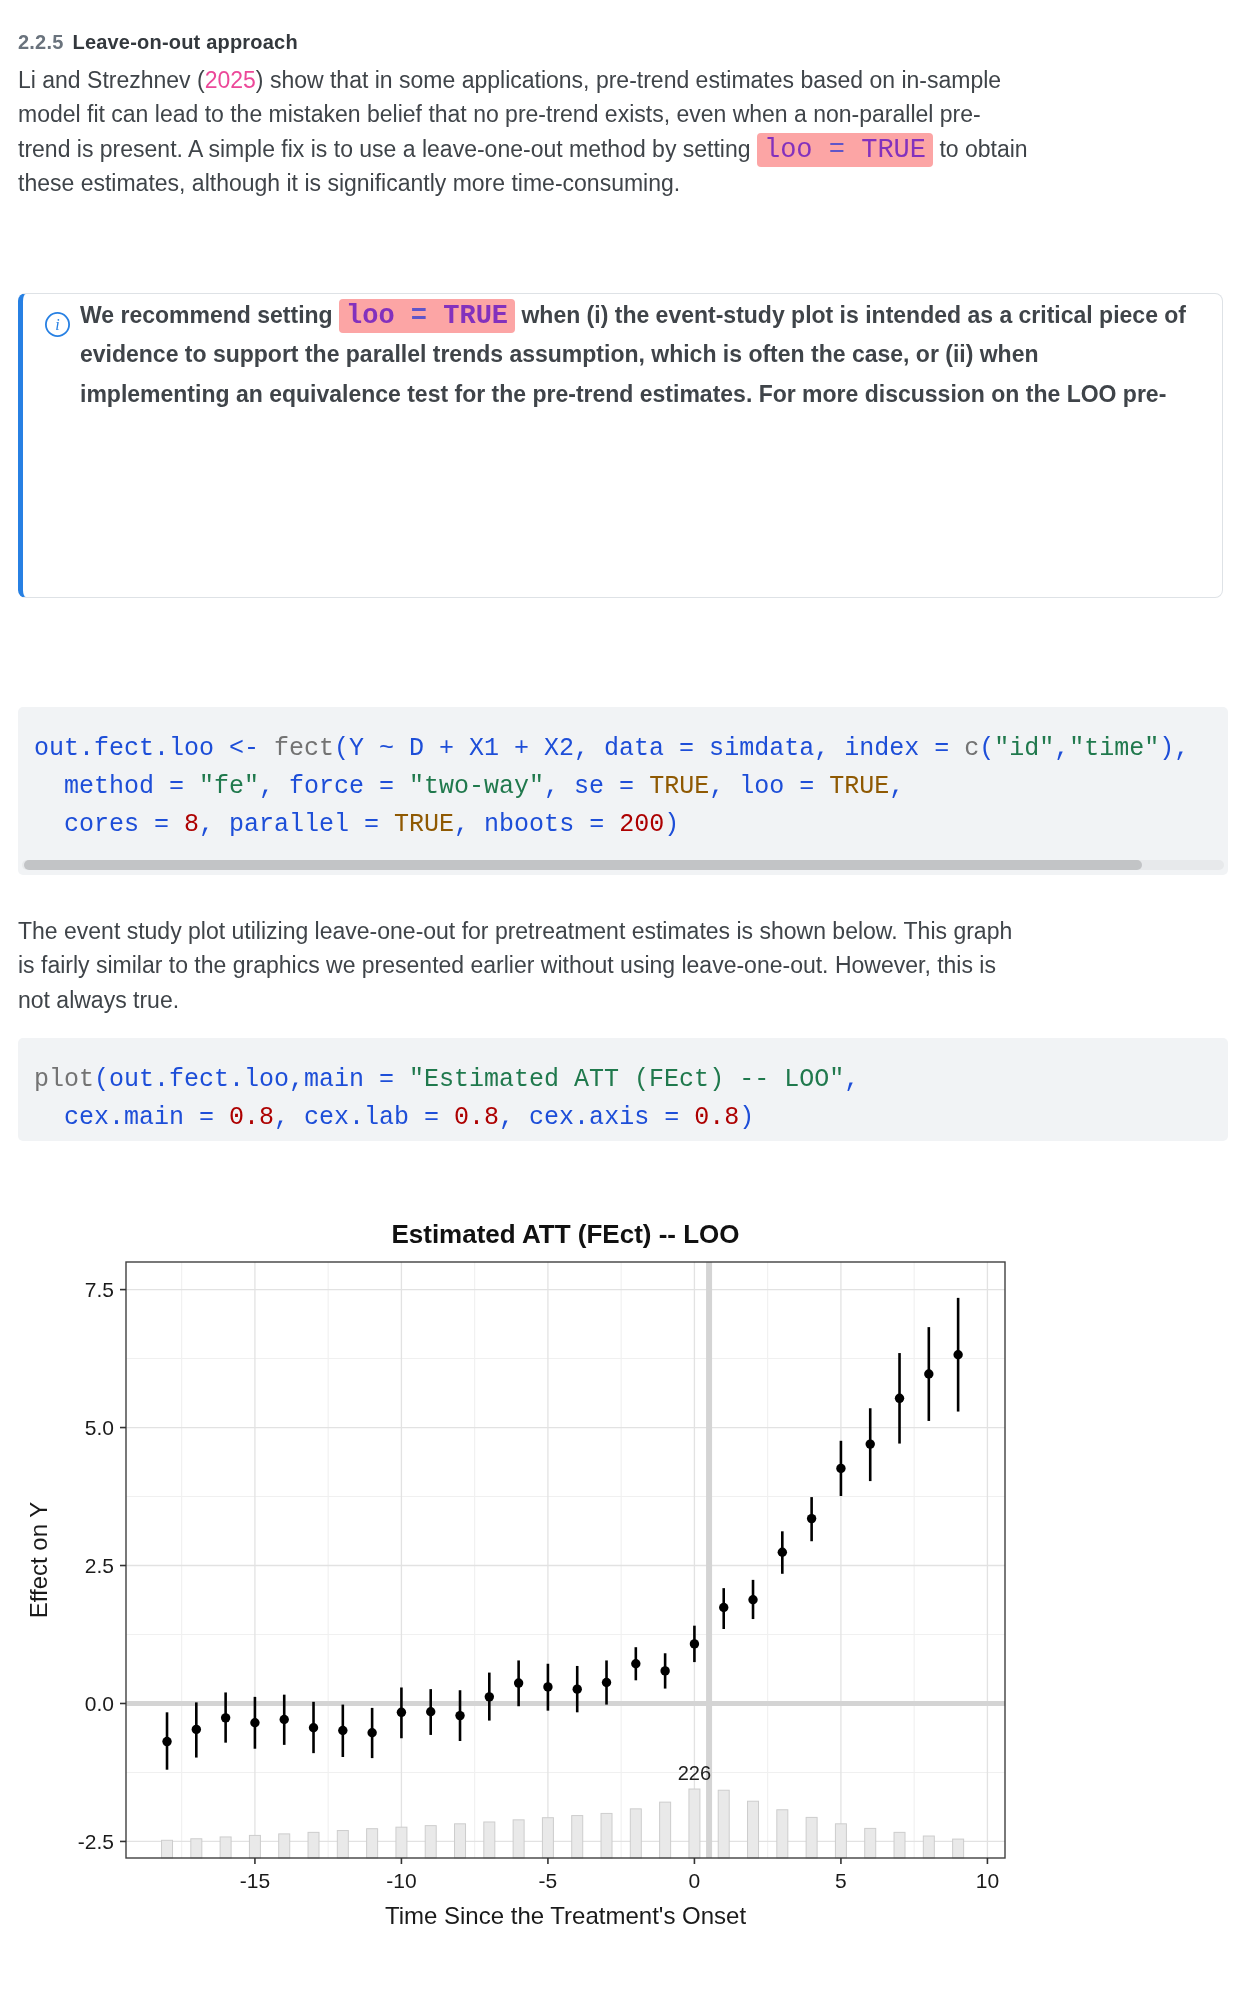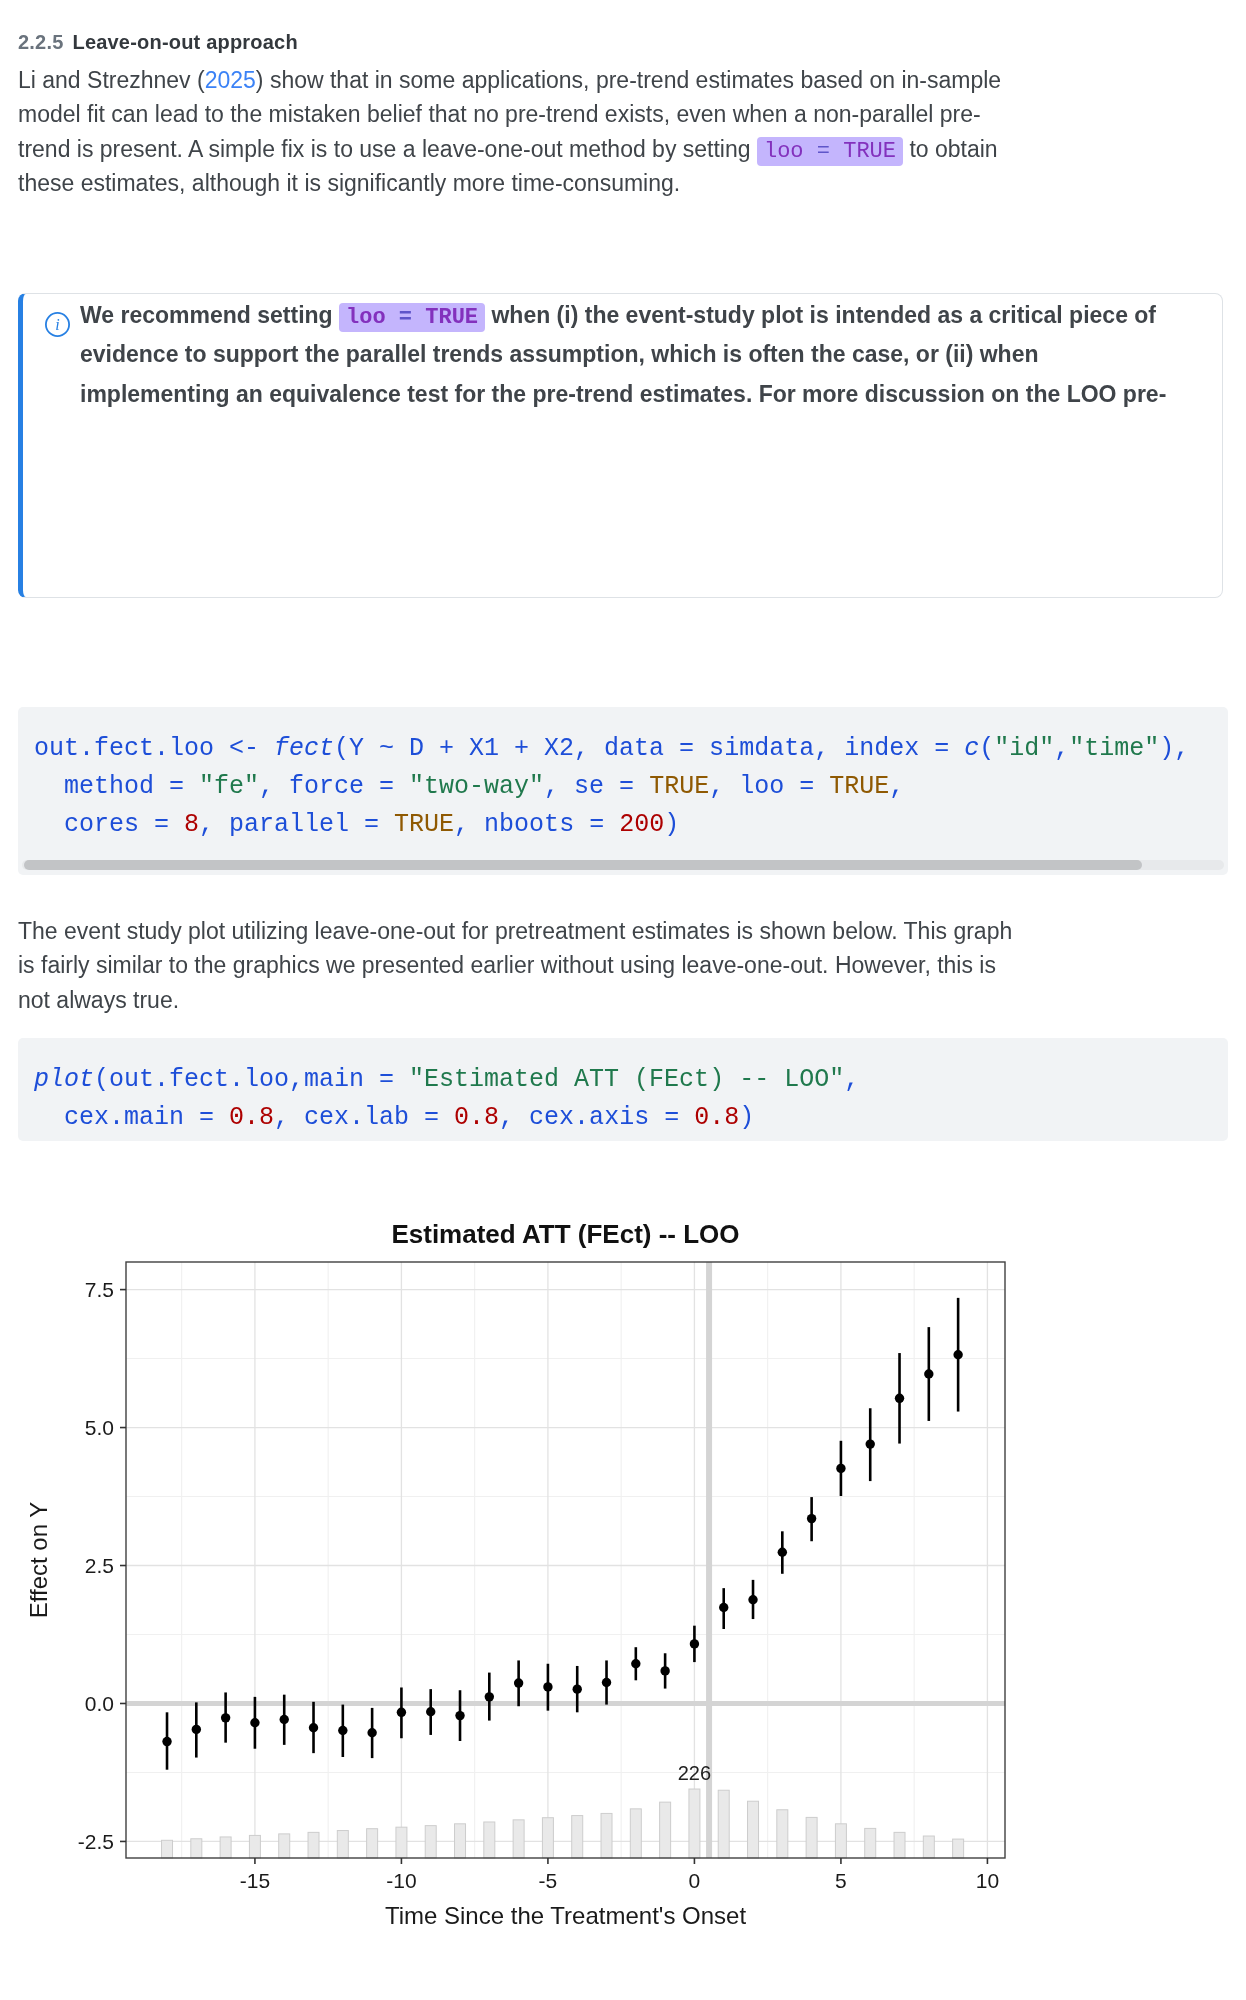--- a/index.html
+++ b/index.html
@@ -7,43 +7,43 @@
     position:relative;width:1246px;height:2000px;background:#ffffff;
     font-family:"Liberation Sans","DejaVu Sans",sans-serif;color:#404045;overflow:hidden;
   }
   
   .h2{position:absolute;left:18px;top:14px;font-size:20px;font-weight:bold;letter-spacing:.2px;}
   .h2 .num{color:#6a737d;margin-right:9px;}
   .h2 .ttl{color:#33383d;}
   
   .para{position:absolute;left:18px;font-size:23px;color:#3f4449;}
   .para .line{height:34.4px;line-height:34.4px;white-space:pre;}
-  a.link{color:#3b82f6;text-decoration:none;cursor:pointer;}
+  a.link{color:#ec4899;text-decoration:none;cursor:pointer;}
   a.link.u{text-decoration:underline;text-underline-offset:4px;}
   
-  .ic{font-family:"Liberation Mono","DejaVu Sans Mono",monospace;font-size:22px;
-      background:#c4b5fd;border-radius:4px;padding:2px 7px;white-space:pre;}
+  .ic{font-family:"Liberation Mono","DejaVu Sans Mono",monospace;font-size:27px;
+      background:#fca5a5;border-radius:4px;padding:2px 7px;white-space:pre;}
   .ic .v{color:#8331bd;}
   .ic .o{color:#5f55c9;}
   
   .callout{
     position:absolute;left:18px;top:293px;width:1205px;height:305px;background:#fff;
     border:1px solid #dee2e6;border-left:5px solid #2780e3;border-radius:8px;box-sizing:border-box;
   }
   .callout .cicon{position:absolute;left:21px;top:17px;width:27px;height:27px;}
   .callout .cpara{position:absolute;left:57px;font-size:23px;color:#3f4449;}
   .callout .cpara .line{height:39.4px;line-height:39.4px;white-space:pre;}
   
   .codeblock{
     position:absolute;left:18px;width:1210px;background:#f1f3f5;border-radius:5px;box-sizing:border-box;
     font-family:"Liberation Mono","DejaVu Sans Mono",monospace;font-size:25px;color:#003B4F;overflow:hidden;
   }
   .codeblock .codeline{height:38px;line-height:38px;white-space:pre;padding-left:16px;}
   .tok-pl{color:#1d4ed8;}
-  .tok-fu{color:#1d4ed8;font-style:italic;}
+  .tok-fu{color:#737373;}
   .tok-st{color:#20794D;}
   .tok-cn{color:#8f5902;}
   .tok-dv{color:#AD0000;}
   
   .hscroll{position:absolute;left:4px;right:4px;bottom:5px;height:10px;border-radius:6px;background:#e7e9eb;}
   .hscroll .thumb{position:absolute;left:2px;top:0;height:10px;width:1118px;border-radius:6px;background:#c2c4c6;}
   
   .figure{position:absolute;left:20px;top:1215px;width:1010px;height:745px;}
   .figure svg{display:block;}
   .ct{font-family:"Liberation Sans","DejaVu Sans",sans-serif;}

